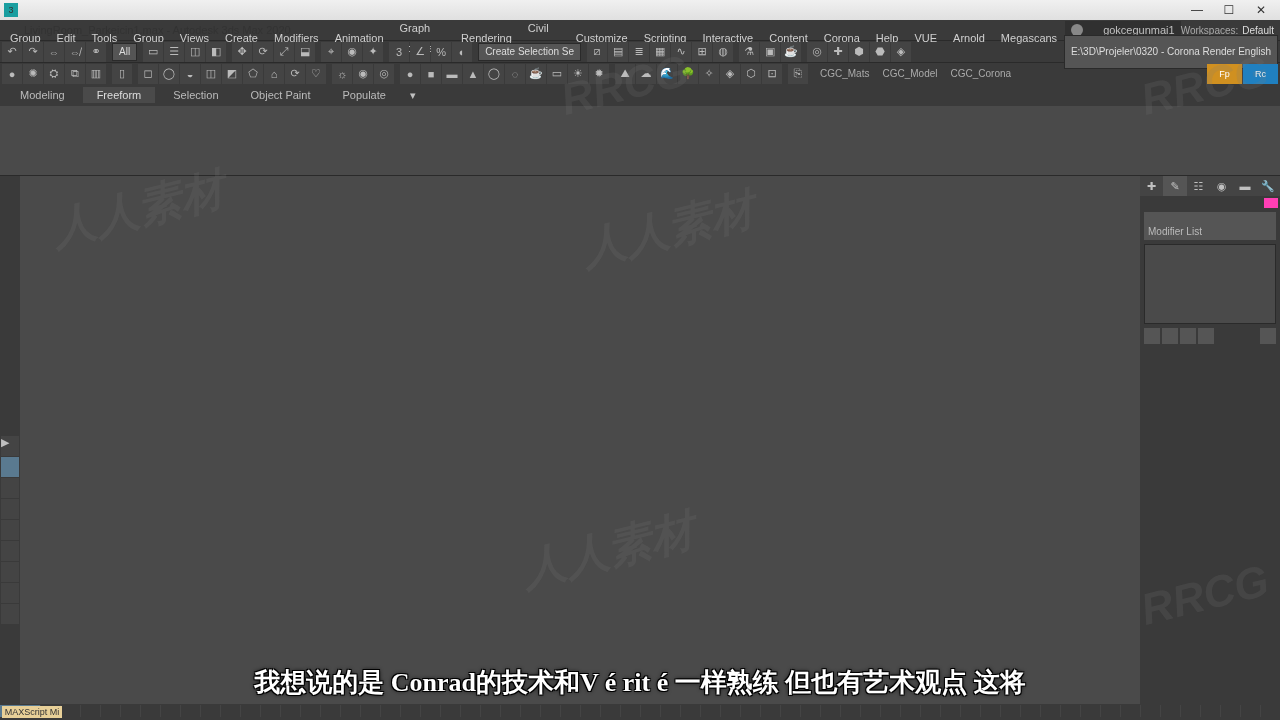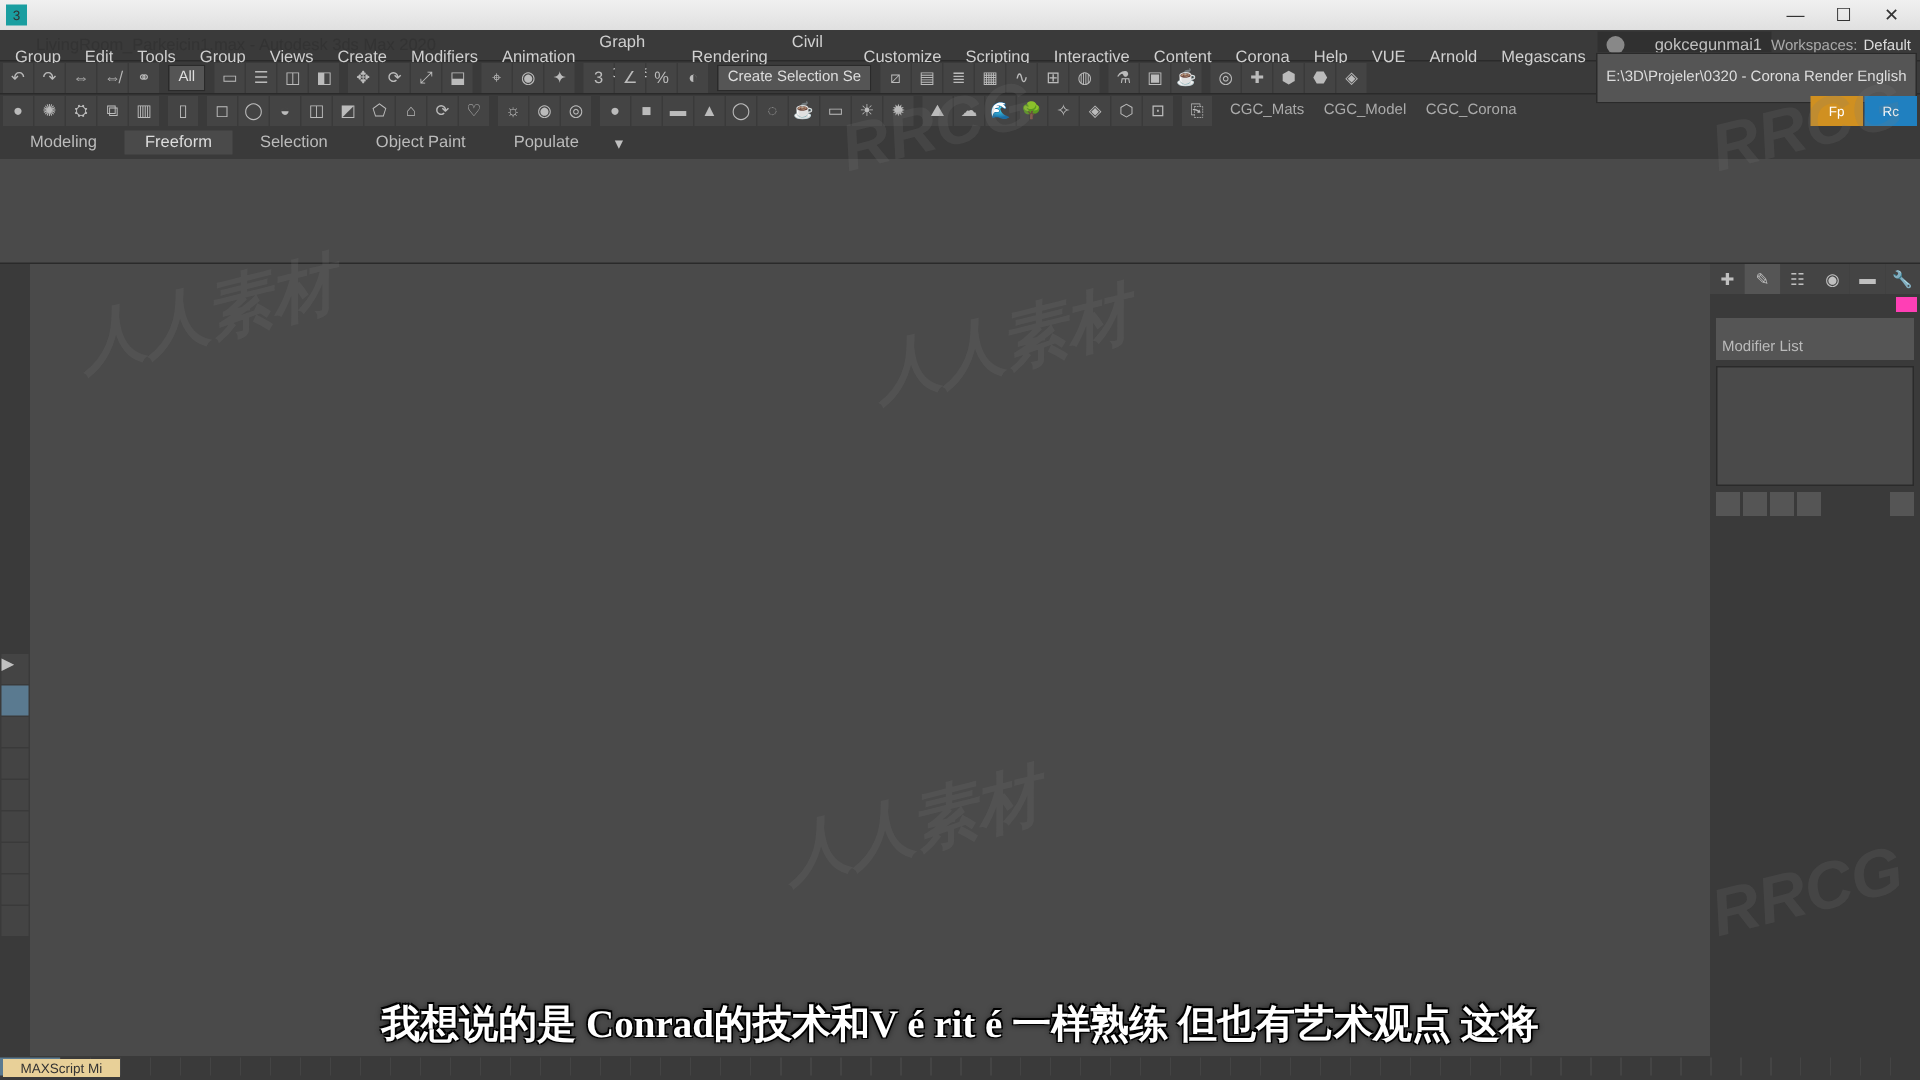--- a/index.html
+++ b/index.html
@@ -81,21 +81,21 @@
 .cmd-icons .ci { width: 16px; height: 16px; background: #555; }
 
 
 .timeline { height: 14px; background: #3a3a3a; display: flex; align-items: center; }
 .timeline .frame-marker { width: 40px; height: 12px; background: #5a7a90; font-size: 9px; color: #ddd; text-align: center; line-height: 12px; }
 .timeline .track { flex: 1; height: 12px; background: repeating-linear-gradient(90deg, #444 0 1px, #3a3a3a 1px 20px); }
 
 
 .statusbar { height: 30px; background: #3a3a3a; display: flex; align-items: center; font-size: 10px; padding: 0 4px; gap: 4px; }
 .statusbar .sb-spacer { flex: 1; }
-.maxscript { position: absolute; left: 2px; bottom: 2px; width: 78px; height: 12px; background: #e8d098; color: #333; font-size: 9px; text-align: center; line-height: 12px; }
+.maxscript { position: absolute; left: 2px; bottom: 2px; width: 60px; height: 12px; background: #e8d098; color: #333; font-size: 9px; text-align: center; line-height: 12px; }
 
 
 .subtitle-overlay { position: absolute; left: 0; right: 0; bottom: 20px; text-align: center; pointer-events: none; }
 .subtitle-overlay .sub-line { font-family: Georgia, serif; font-size: 26px; font-weight: bold; color: #fff; text-shadow: -1px -1px 0 #000, 1px -1px 0 #000, -1px 1px 0 #000, 1px 1px 0 #000, 0 0 4px #000; line-height: 1.3; }
 
 
 .watermark { position: absolute; font-size: 44px; color: rgba(120,120,120,0.18); font-weight: bold; transform: rotate(-14deg); pointer-events: none; font-style: italic; }
 .wm1 { top: 60px; left: 560px; }
 .wm2 { top: 180px; left: 50px; }
 .wm3 { top: 200px; left: 580px; }

